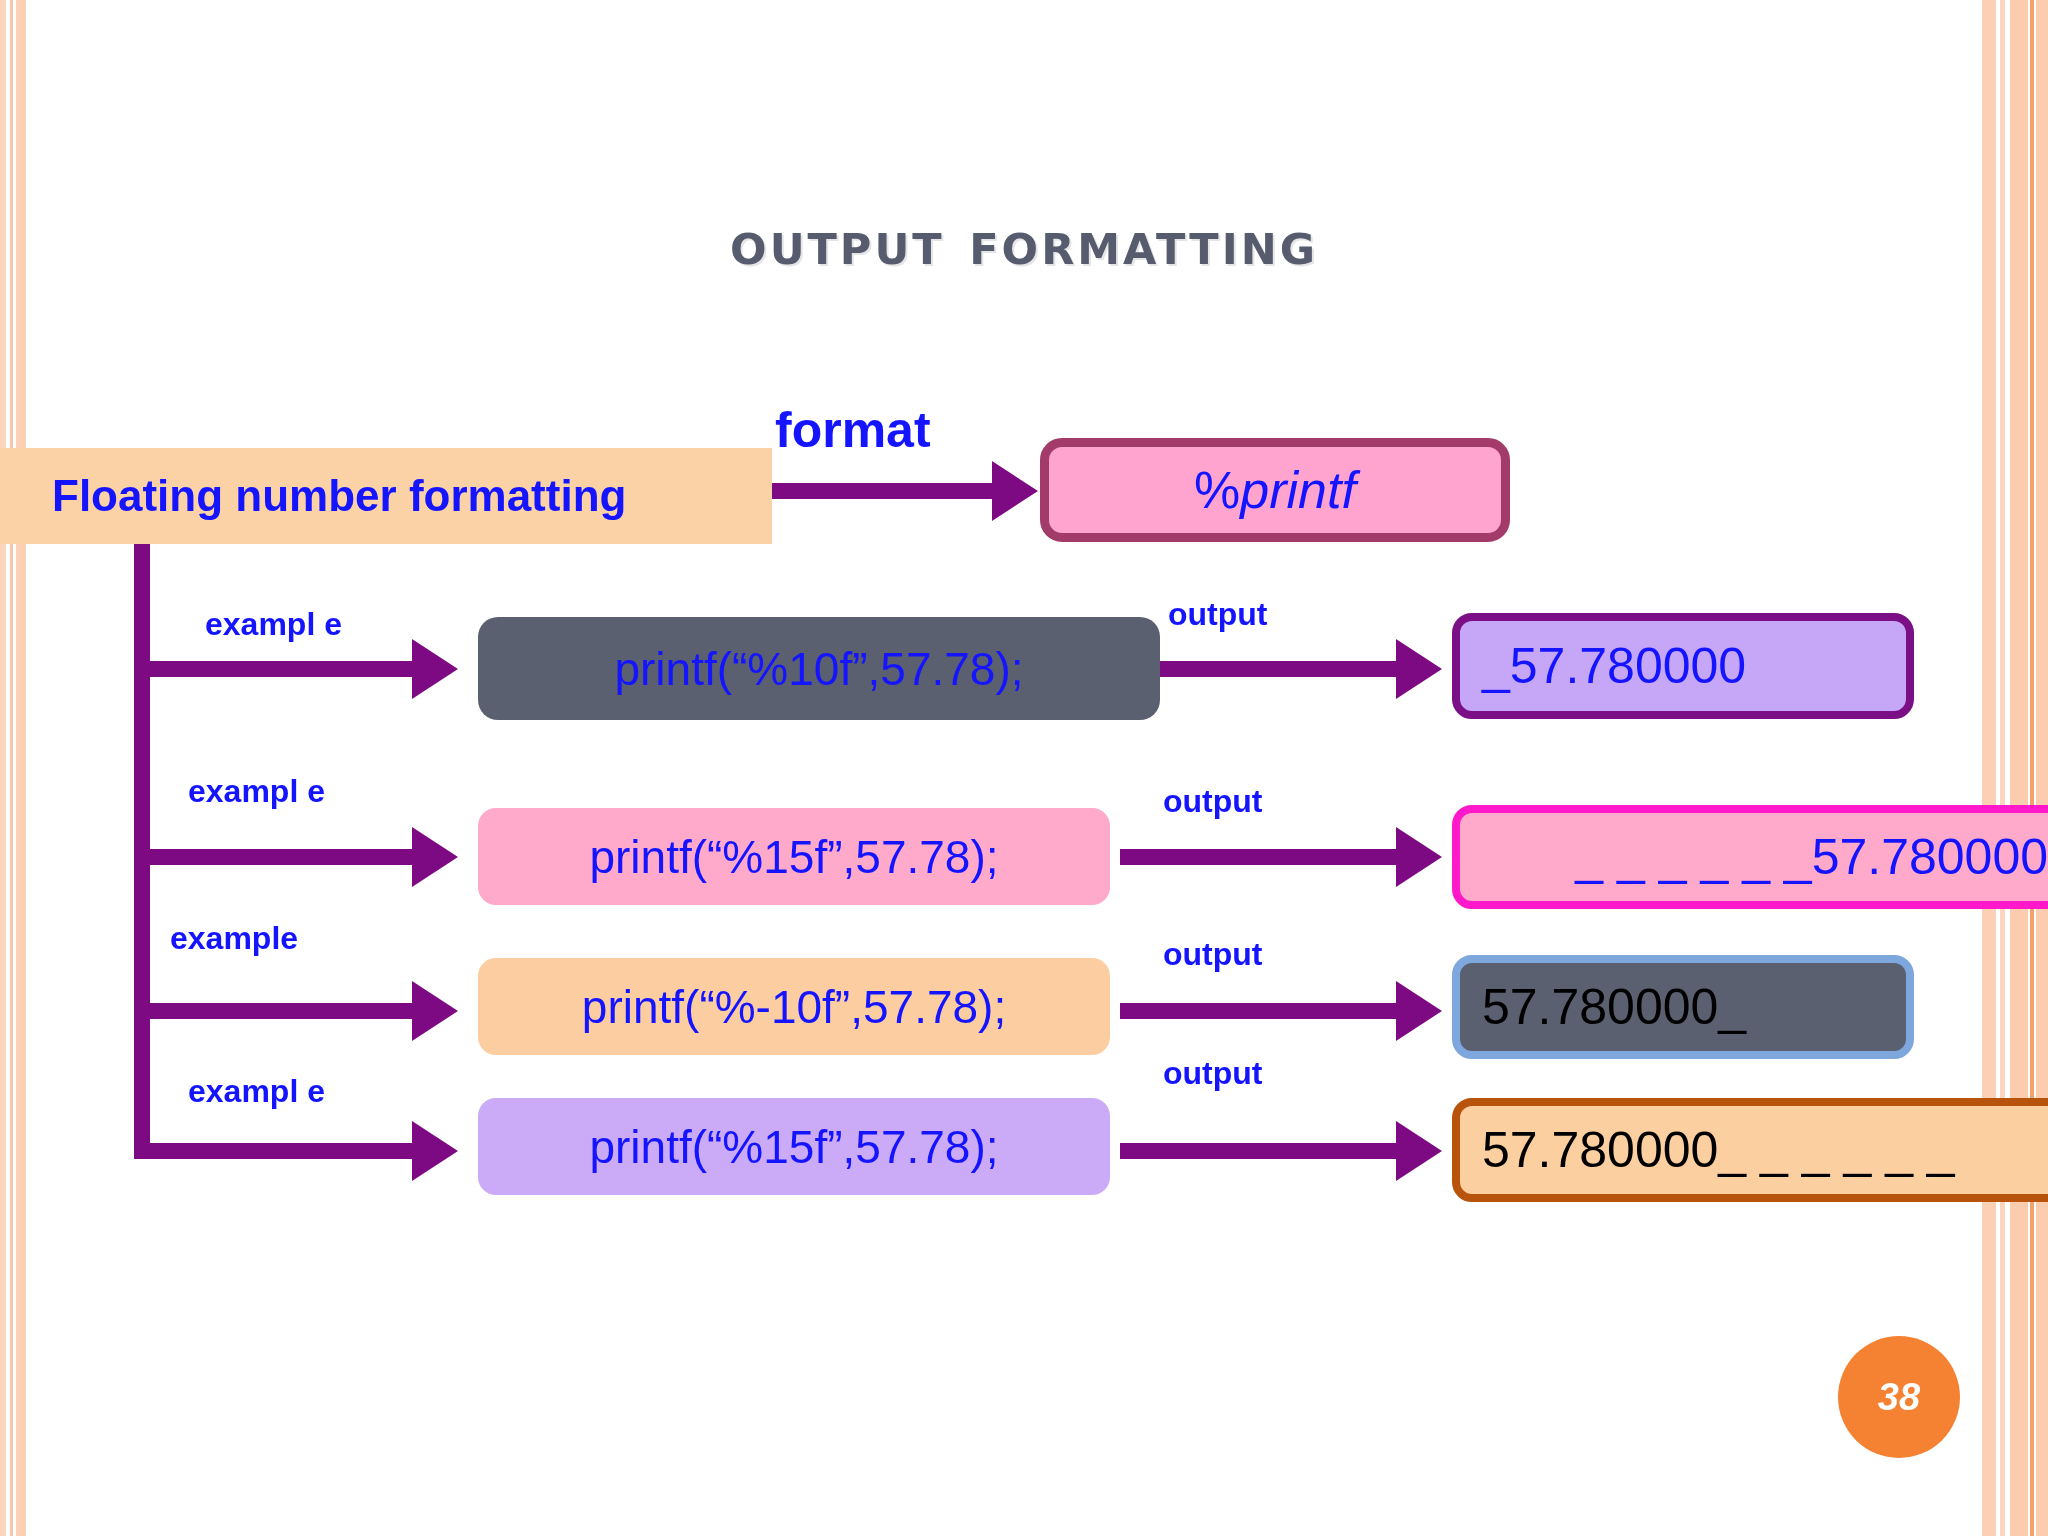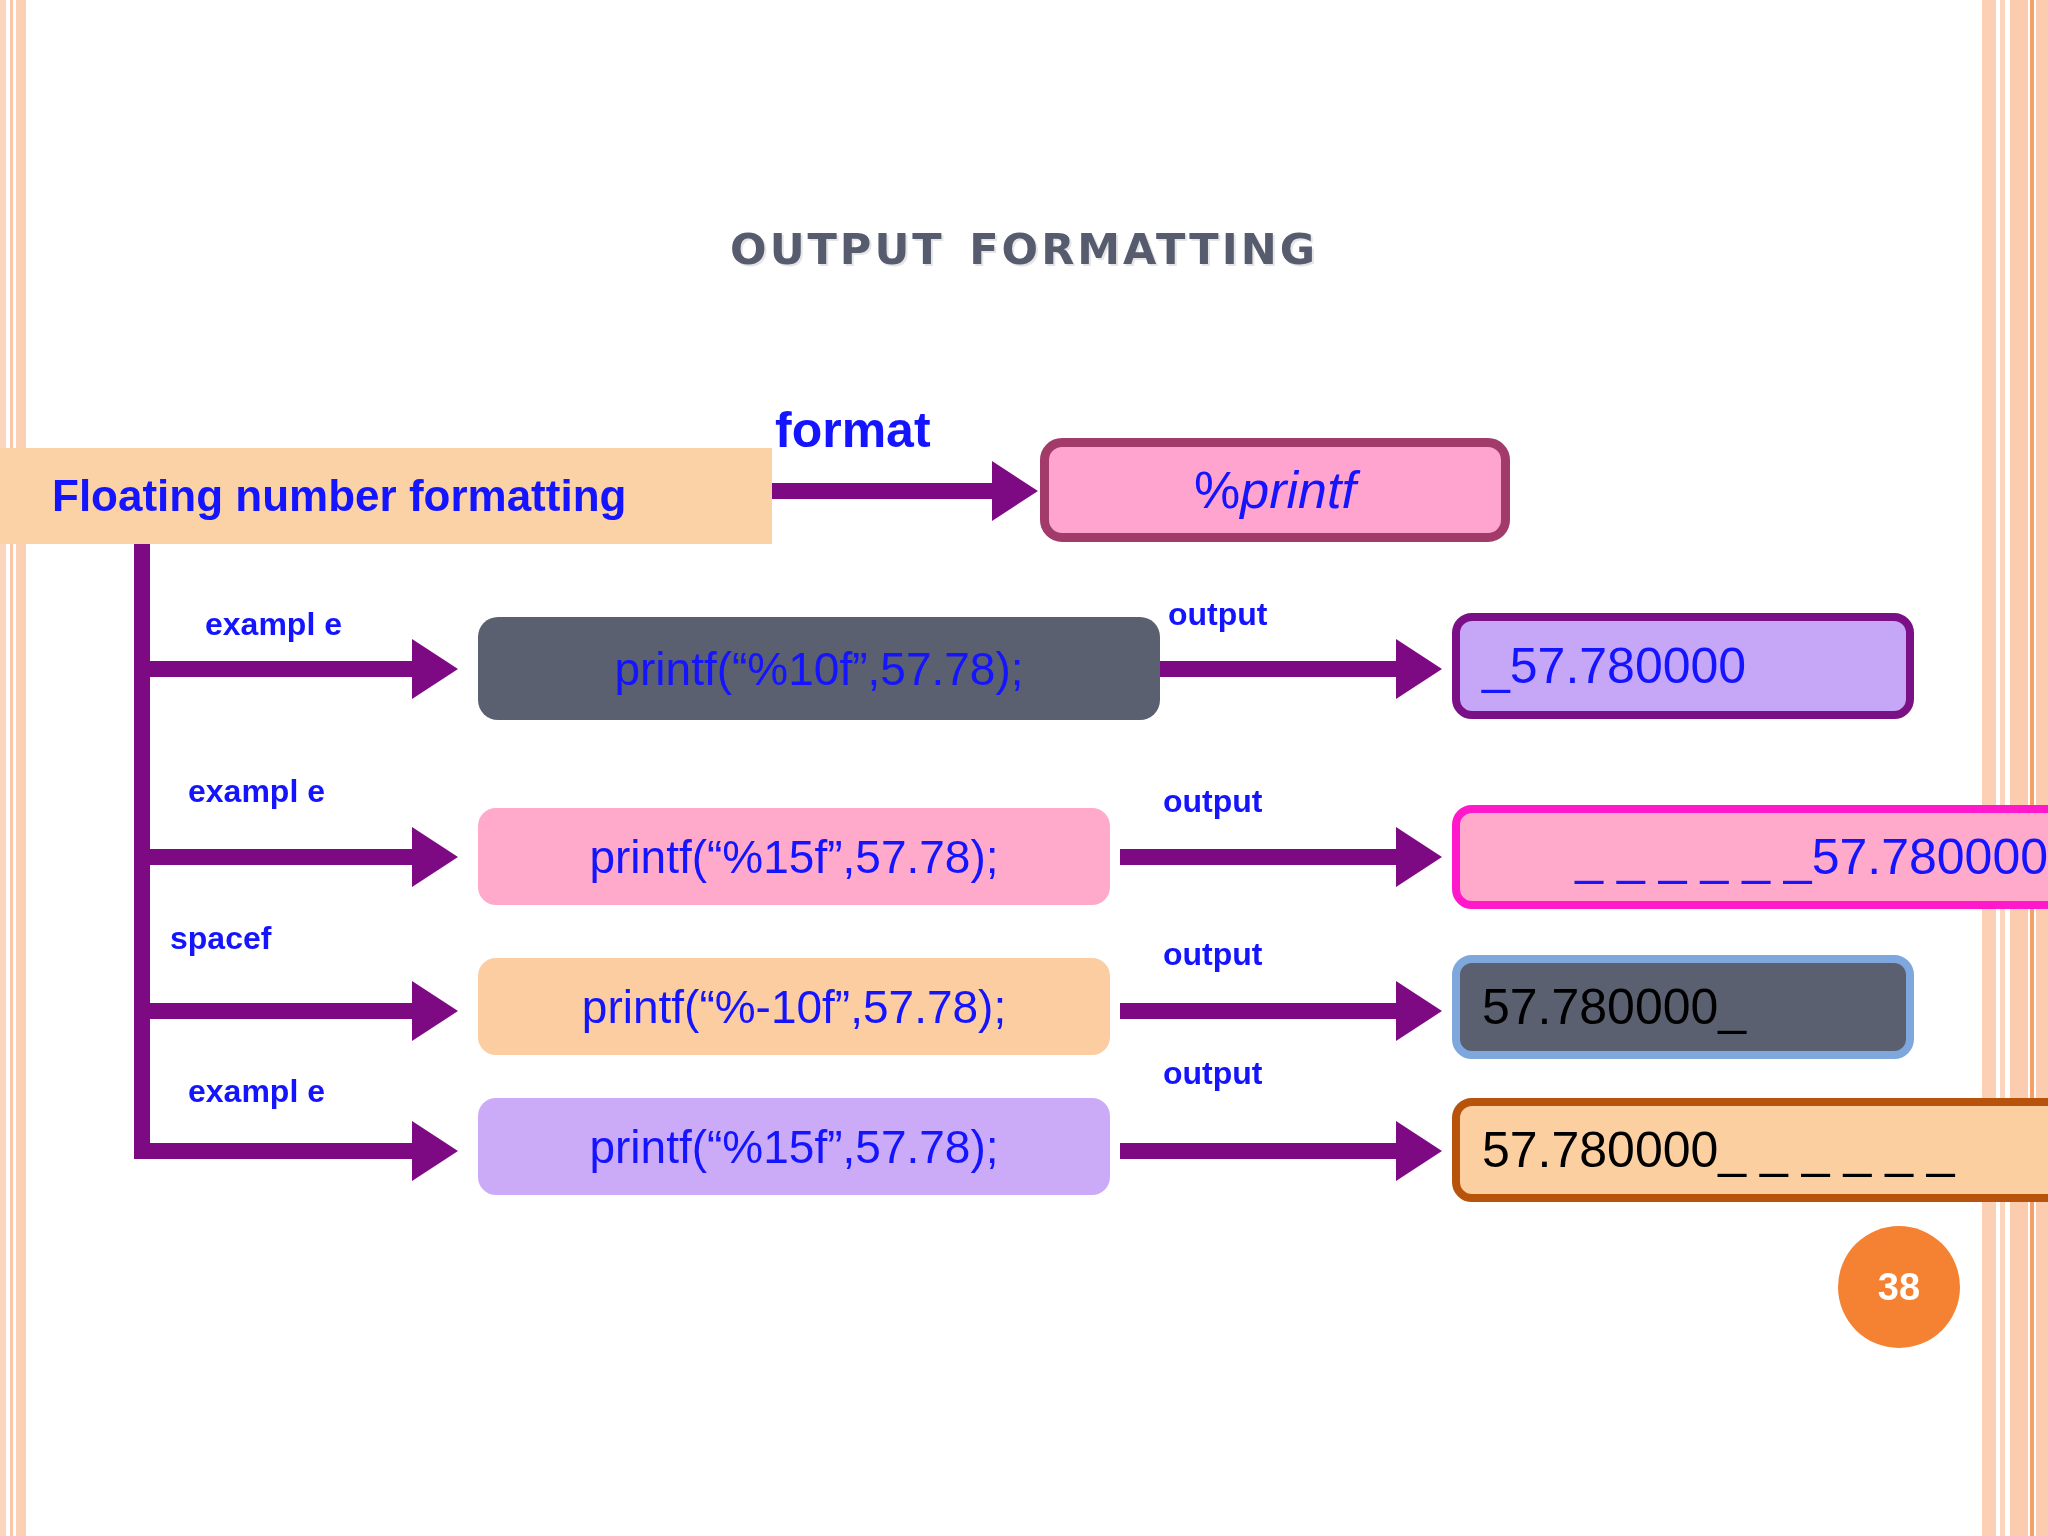--- a/index.html
+++ b/index.html
@@ -155,31 +155,32 @@
   }
   .vbar {
     position: absolute;
     width: 16px;
     background: #7d0a82;
   }
 
   
   #page-badge {
     position: absolute;
-    left: 1838px; top: 1226px;
+    left: 1838px; top: 1336px;
     width: 122px; height: 122px;
     border-radius: 50%;
     background: #f58233;
     color: #ffffff;
     display: flex;
     align-items: center;
     justify-content: center;
     font-size: 38px;
     font-weight: bold;
     z-index: 6;
+    font-style: italic;
   }
 </style>
 </head>
 <body>
 
 <div id="slide">
 
   <div class="edge left-edge">
     <div class="stripe" style="left:0px;  width:6px;  background:#fbd5bd;"></div>
     <div class="stripe" style="left:10px; width:3px;  background:#f8c6a8;"></div>
@@ -257,21 +258,21 @@
   <div class="lbl" id="lbl-ex1">exampl e</div>
   <div class="box code-box" id="code1">printf(“%10f”,57.78);</div>
   <div class="lbl" id="lbl-out1">output</div>
   <div class="box out-box" id="out1">_57.780000</div>
 
   <div class="lbl" id="lbl-ex2">exampl e</div>
   <div class="box code-box" id="code2">printf(“%15f”,57.78);</div>
   <div class="lbl" id="lbl-out2">output</div>
   <div class="box out-box" id="out2">_ _ _ _ _ _57.780000</div>
 
-  <div class="lbl" id="lbl-ex3">spacef</div>
+  <div class="lbl" id="lbl-ex3">example</div>
   <div class="box code-box" id="code3">printf(“%-10f”,57.78);</div>
   <div class="lbl" id="lbl-out3">output</div>
   <div class="box out-box" id="out3">57.780000_</div>
 
   <div class="lbl" id="lbl-ex4">exampl e</div>
   <div class="box code-box" id="code4">printf(“%15f”,57.78);</div>
   <div class="lbl" id="lbl-out4">output</div>
   <div class="box out-box" id="out4">57.780000_ _ _ _ _ _</div>
 
   <div id="page-badge">38</div>

